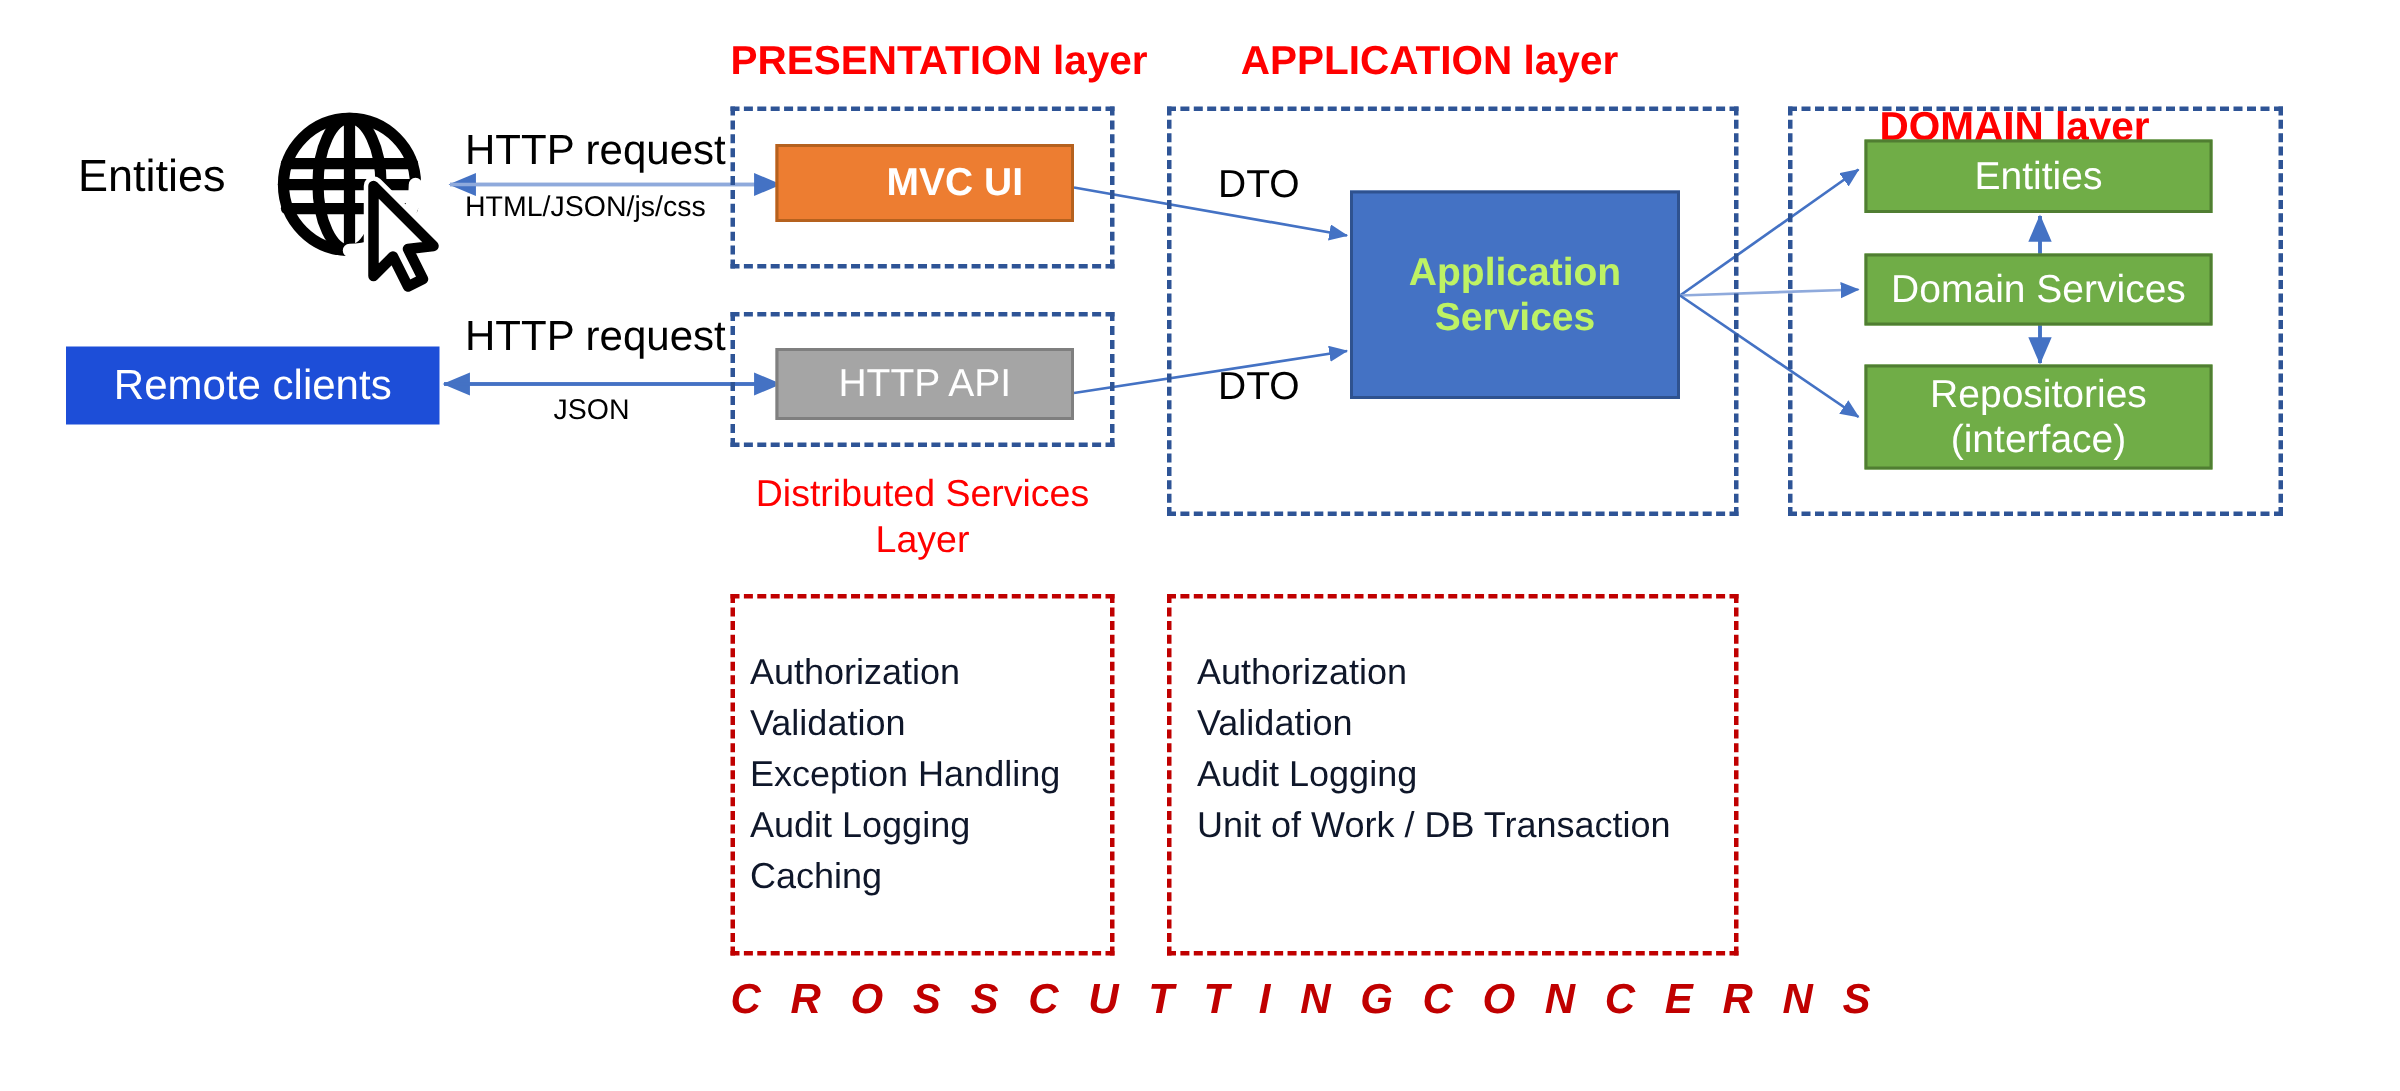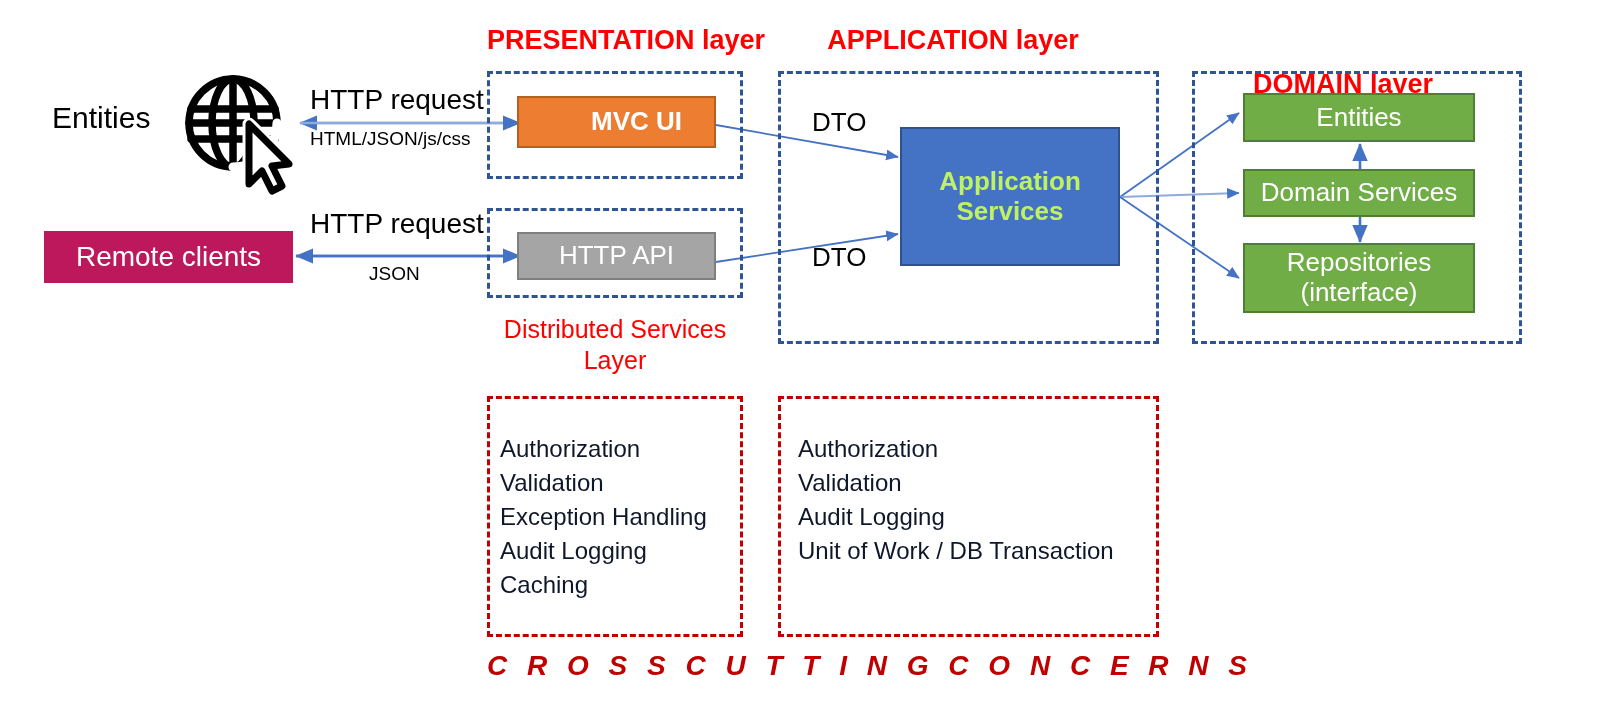--- a/index.html
+++ b/index.html
@@ -78,21 +78,21 @@
     font-weight: bold;
   }
   .node-green {
     background: #70AD47;
     border: 2px solid #507E32;
     color: #ffffff;
     font-size: 26px;
     font-weight: 400;
   }
   .node-black {
-    background: #be185d;
+    background: #1d4ed8;
     color: #ffffff;
     font-size: 28px;
     font-weight: 400;
     text-align: right;
   }
 
   
   .lbl {
     color: #000000;
     white-space: nowrap;

